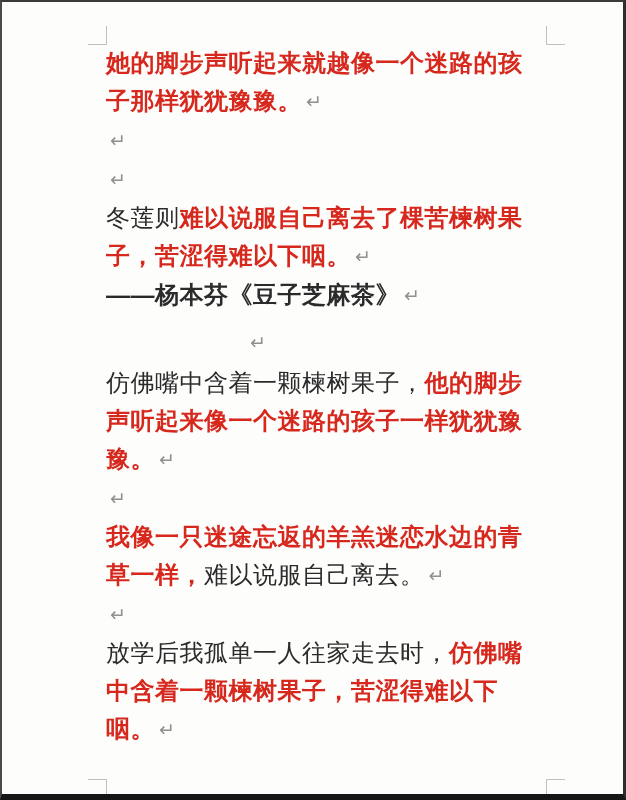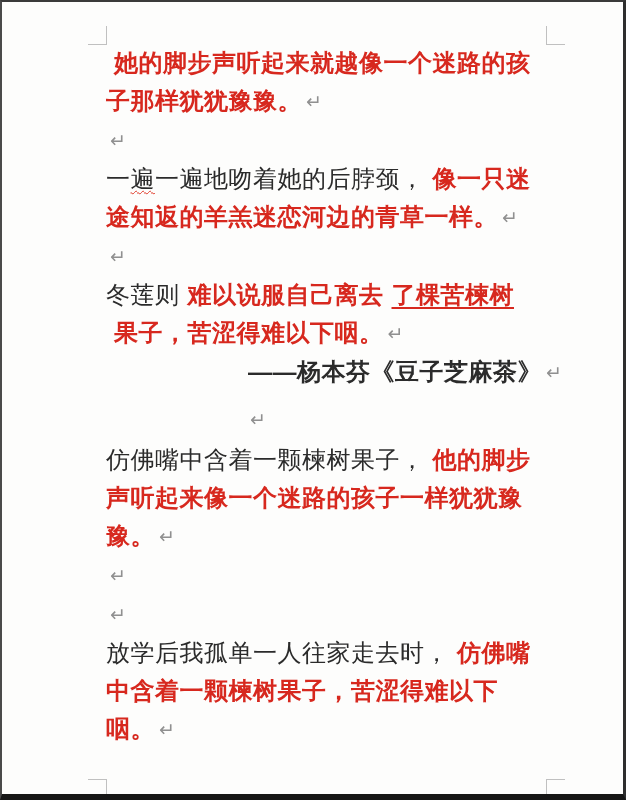--- a/index.html
+++ b/index.html
@@ -18,27 +18,26 @@
   .doc-body {
     position: absolute;
     left: 104px; top: 0;
     width: 440px;
     padding-top: 42px;
     font-size: 24px;
     line-height: 38px;
     letter-spacing: 0.5px;
   }
   .para { margin: 0; white-space: normal; }
-  .para.right { text-align: right; }
+  .para.right { text-align: left; }
   .para.gap { margin-top: 8px; margin-bottom: 2px; }
   .run.black { color: #2b2b2b; font-weight: 400; }
-  .run.red   { color: #d7281e; font-weight: 700; margin-left: 8px; }
+  .run.red   { color: #d7281e; font-weight: 700; }
   .run.bold  { font-weight: 700; }
   .run.u {
-    text-decoration: underline;
     text-decoration-color: #d7281e;
     text-decoration-thickness: 2px;
     text-underline-offset: 4px;
   }
   .run.sq {
     text-decoration: underline;
     text-decoration-style: wavy;
     text-decoration-color: #e03a2a;
     text-decoration-thickness: 1px;
     text-underline-offset: 3px;
@@ -61,23 +60,23 @@
 <body>
 
 <div class="photo-frame">
   <div class="crop-mark tl"></div>
   <div class="crop-mark tr"></div>
   <div class="crop-mark bl"></div>
   <div class="crop-mark br"></div>
   <div class="doc-body">
       <p class="para"><span class="run red bold">她的脚步声听起来就越像一个迷路的孩子那样犹犹豫豫。</span><span class="pilcrow">↵</span></p>
       <p class="para"><span class="pilcrow">↵</span></p>
-      <p class="para"><span class="run black">一</span><span class="run black sq">遍</span><span class="run black">一遍地吻着她的后脖颈，</span><span class="run red bold">像一只迷途知返的羊羔迷恋河边的青草一样。</span><span class="pilcrow">↵</span></p>
       <p class="para"><span class="pilcrow">↵</span></p>
       <p class="para"><span class="run black">冬莲则</span><span class="run red bold">难以说服自己离去</span><span class="run red bold u">了棵苦楝树</span><span class="run red bold">果子，苦涩得难以下咽。</span><span class="pilcrow">↵</span></p>
       <p class="para right"><span class="run black bold">——杨本芬《豆子芝麻茶》</span><span class="pilcrow zero">↵</span></p>
       <p class="para gap" style="padding-left: 140px;"><span class="pilcrow">↵</span></p>
       <p class="para"><span class="run black">仿佛嘴中含着一颗楝树果子，</span><span class="run red bold">他的脚步声听起来像一个迷路的孩子一样犹犹豫豫。</span><span class="pilcrow">↵</span></p>
       <p class="para"><span class="pilcrow">↵</span></p>
+      <p class="para"><span class="run red bold">我像一只迷途忘返的羊羔迷恋水边的青草一样，</span><span class="run black">难以说服自己离去。</span><span class="pilcrow">↵</span></p>
       <p class="para"><span class="pilcrow">↵</span></p>
       <p class="para"><span class="run black">放学后我孤单一人往家走去时，</span><span class="run red bold">仿佛嘴中含着一颗楝树果子，苦涩得难以下咽。</span><span class="pilcrow">↵</span></p>
     </div>
 </div>
 
 </body></html>

